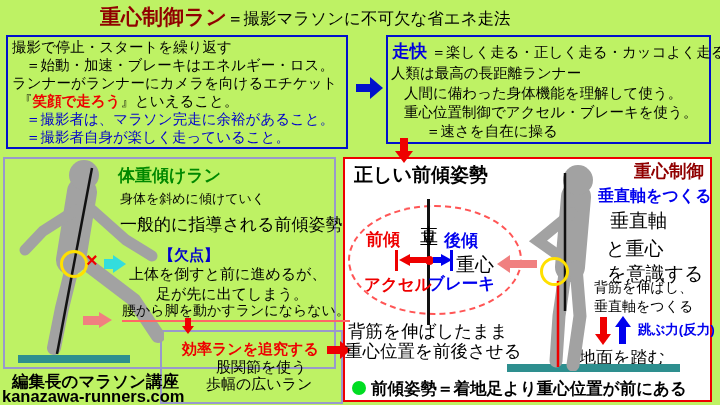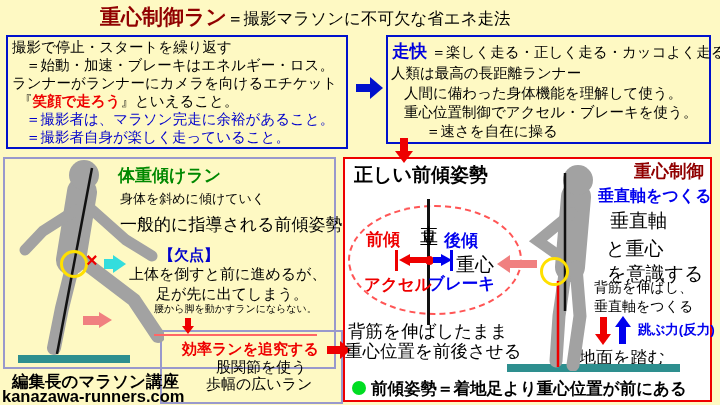--- a/index.html
+++ b/index.html
@@ -1,16 +1,16 @@
 <!DOCTYPE html>
 <html><head>
 <meta charset="utf-8">
 <style>
   html,body{margin:0;padding:0;background:#fff;}
-  .stage{position:relative;width:720px;height:405px;background:#fef9c3;overflow:hidden;
+  .stage{position:relative;width:720px;height:405px;background:#bef264;overflow:hidden;
          font-family:"Liberation Sans","DejaVu Sans",sans-serif;color:#000;}
   .abs{position:absolute;box-sizing:border-box;white-space:nowrap;}
   .b{font-weight:bold;}
   .vert{writing-mode:vertical-rl;text-orientation:upright;letter-spacing:2px;}
   .tri{width:0;height:0;}
 </style>
 </head>
 <body>
 
 <div class="stage">
@@ -67,21 +67,21 @@
   <div class="abs tri" style="left:113px;top:255px;border-left:13px solid #33dddd;border-top:9px solid transparent;border-bottom:9px solid transparent;"></div>
   <div class="abs" style="left:83px;top:316px;width:16px;height:9px;background:#f08080;"></div>
   <div class="abs tri" style="left:99px;top:312px;border-left:13px solid #f08080;border-top:8.5px solid transparent;border-bottom:8.5px solid transparent;"></div>
 
   <div class="abs b" style="left:118px;top:164px;font-size:17px;color:#008800;">体重傾けラン</div>
   <div class="abs" style="left:120px;top:190px;font-size:13px;">身体を斜めに傾けていく</div>
   <div class="abs" style="left:120px;top:213px;font-size:17px;">一般的に指導される前傾姿勢</div>
   <div class="abs b" style="left:159px;top:246px;font-size:15px;color:#0000cc;">【欠点】</div>
   <div class="abs" style="left:129px;top:265px;font-size:15px;">上体を倒すと前に進めるが、</div>
   <div class="abs" style="left:156px;top:285px;font-size:15px;">足が先に出てしまう。</div>
-  <div class="abs" style="left:122px;top:302px;font-size:10px;border-bottom:2px solid #ff6666;padding-bottom:18px;margin-left:32px;">腰から脚を動かすランにならない。</div>
+  <div class="abs" style="left:122px;top:302px;font-size:14px;border-bottom:2px solid #ff6666;padding-bottom:0;">腰から脚を動かすランにならない。</div>
   <div class="abs" style="left:185px;top:318px;width:6px;height:8px;background:#ee0000;"></div>
   <div class="abs tri" style="left:182px;top:326px;border-top:8px solid #ee0000;border-left:6px solid transparent;border-right:6px solid transparent;"></div>
 
   <div class="abs b" style="left:182px;top:340px;font-size:15px;color:#ee0000;">効率ランを追究する</div>
   <div class="abs" style="left:216px;top:358px;font-size:15px;">股関節を使う</div>
   <div class="abs" style="left:206px;top:375px;font-size:15px;">歩幅の広いラン</div>
   <div class="abs" style="left:327px;top:346px;width:13px;height:8px;background:#ee0000;"></div>
   <div class="abs tri" style="left:340px;top:341px;border-left:11px solid #ee0000;border-top:9px solid transparent;border-bottom:9px solid transparent;"></div>
 
   <div class="abs b" style="left:12px;top:371px;font-size:16.5px;">編集長のマラソン講座</div>

